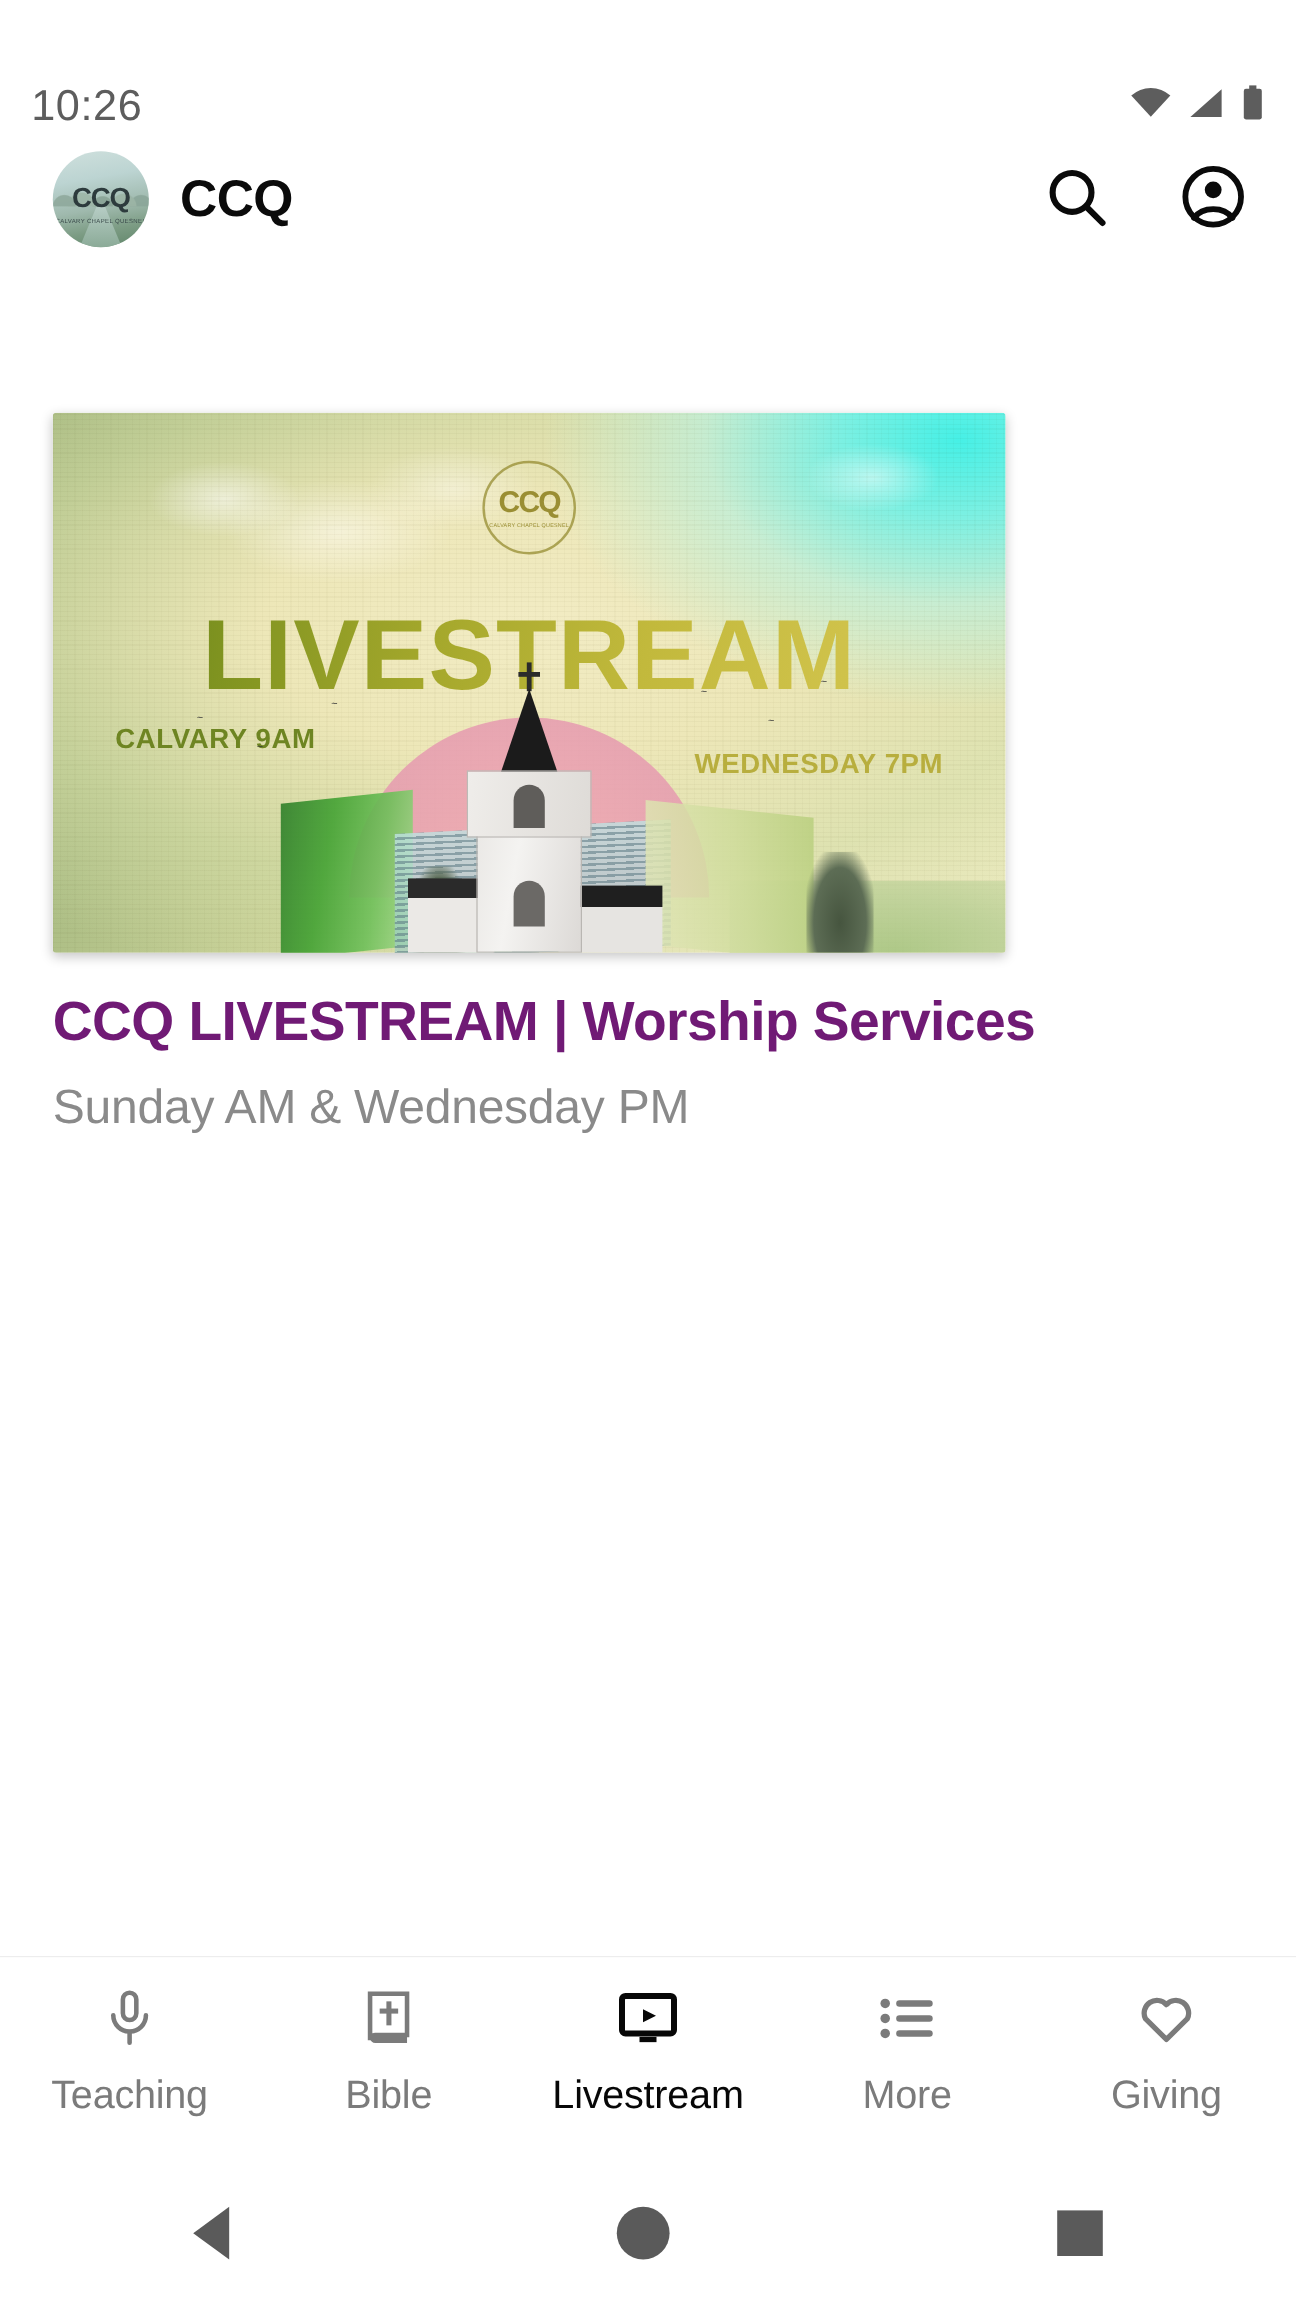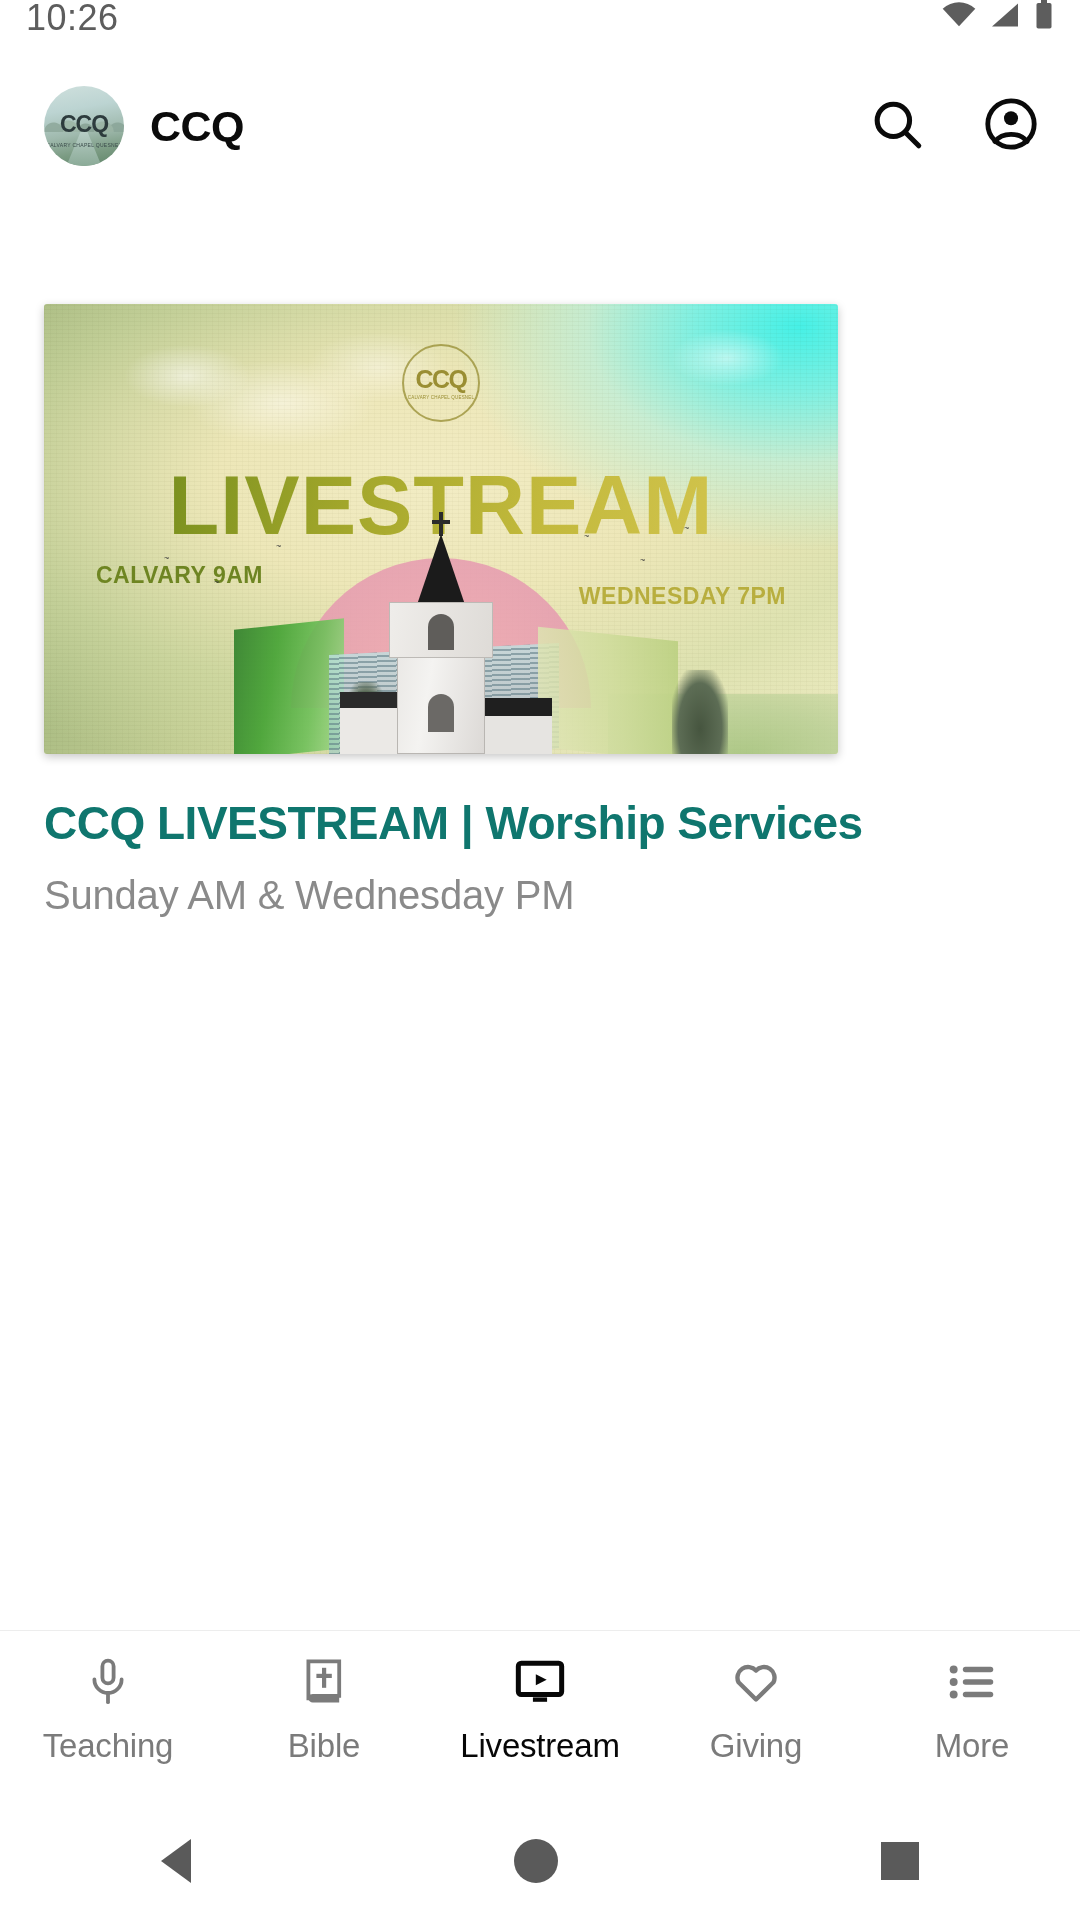--- a/index.html
+++ b/index.html
@@ -7,22 +7,23 @@
     width:1080px; height:1920px;
     background:#ffffff;
     font-family:"Liberation Sans", sans-serif;
     overflow:hidden;
   }
   .phone { position:relative; width:1080px; height:1920px; background:#fff; display:flex; flex-direction:column; }
 
   
   .statusbar {
     height:66px; flex:0 0 66px;
-    display:flex; align-items:flex-start; justify-content:space-between;
+    display:flex; align-items:flex-end; justify-content:space-between;
     padding:0 26px 0 26px;
+    margin-top:40px;
   }
   .status-time { font-size:36px; color:#5d5d5d; letter-spacing:0.5px; line-height:1; }
   .status-icons { display:flex; align-items:center; gap:14px; }
 
   
   .appbar {
     height:120px; flex:0 0 120px;
     display:flex; align-items:center; padding:0 34px 0 44px;
   }
   .brand { display:flex; align-items:center; gap:26px; flex:1 1 auto; }
@@ -192,22 +193,22 @@
   }
   .tree-b {
     position:absolute; right:110px; bottom:0; width:56px; height:84px;
     background:radial-gradient(ellipse at 50% 70%, #46553f 0%, #5d6d55 55%, rgba(95,115,90,0) 80%);
   }
   .birds { position:absolute; inset:0; }
   .bird { position:absolute; width:9px; height:5px; color:#3b3b3b; font-size:9px; line-height:5px; }
 
   .meta { padding:0 44px; }
   .meta-title {
-    margin-top:44px;
-    font-size:46px; font-weight:bold; color:#0f766e;
+    margin-top:32px;
+    font-size:46px; font-weight:bold; color:#701a75;
     letter-spacing:-0.5px; white-space:nowrap; line-height:1.1;
   }
   .meta-sub {
     margin-top:24px;
     font-size:40px; color:#8a8a8a; letter-spacing:-0.2px; line-height:1.1;
   }
 
   
   .tabbar {
     flex:0 0 172px; height:172px;
@@ -378,41 +379,41 @@
           <rect x="1.6" y="3" width="20.8" height="15" rx="1.4" fill="none" stroke="#070707" stroke-width="2.4"></rect>
           <path d="M10 8.3 L15.2 10.9 L10 13.5 Z" fill="#070707"></path>
           <rect x="8.6" y="19.4" width="6.8" height="2.1" fill="#070707"></rect>
         </svg>
       </div>
       <div class="tab-label">Livestream</div>
     </div>
 
     <div class="tab">
       <div class="tab-icon">
-        <svg width="50" height="50" viewBox="0 0 24 24" fill="none" stroke="#7b7b7b" stroke-width="2.1" stroke-linejoin="round">
-          <path d="M12 20.4 3.6 12.1a5.1 5.1 0 0 1 8.4-5.6 5.1 5.1 0 0 1 8.4 5.6z"></path>
-        </svg>
-      </div>
-      <div class="tab-label">Giving</div>
-    </div>
-
-    <div class="tab">
-      <div class="tab-icon">
         <svg width="50" height="46" viewBox="0 0 24 20">
           <circle cx="3.2" cy="4" r="1.9" fill="#7b7b7b"></circle>
           <circle cx="3.2" cy="10" r="1.9" fill="#7b7b7b"></circle>
           <circle cx="3.2" cy="16" r="1.9" fill="#7b7b7b"></circle>
           <rect x="7.6" y="2.7" width="14.6" height="2.6" rx="1.3" fill="#7b7b7b"></rect>
           <rect x="7.6" y="8.7" width="14.6" height="2.6" rx="1.3" fill="#7b7b7b"></rect>
           <rect x="7.6" y="14.7" width="14.6" height="2.6" rx="1.3" fill="#7b7b7b"></rect>
         </svg>
       </div>
       <div class="tab-label">More</div>
     </div>
 
+    <div class="tab">
+      <div class="tab-icon">
+        <svg width="50" height="50" viewBox="0 0 24 24" fill="none" stroke="#7b7b7b" stroke-width="2.1" stroke-linejoin="round">
+          <path d="M12 20.4 3.6 12.1a5.1 5.1 0 0 1 8.4-5.6 5.1 5.1 0 0 1 8.4 5.6z"></path>
+        </svg>
+      </div>
+      <div class="tab-label">Giving</div>
+    </div>
+
   </div>
 
   <div class="navbar">
     <div class="nav-back"></div>
     <div class="nav-home"></div>
     <div class="nav-recent"></div>
   </div>
 
 </div>
 

